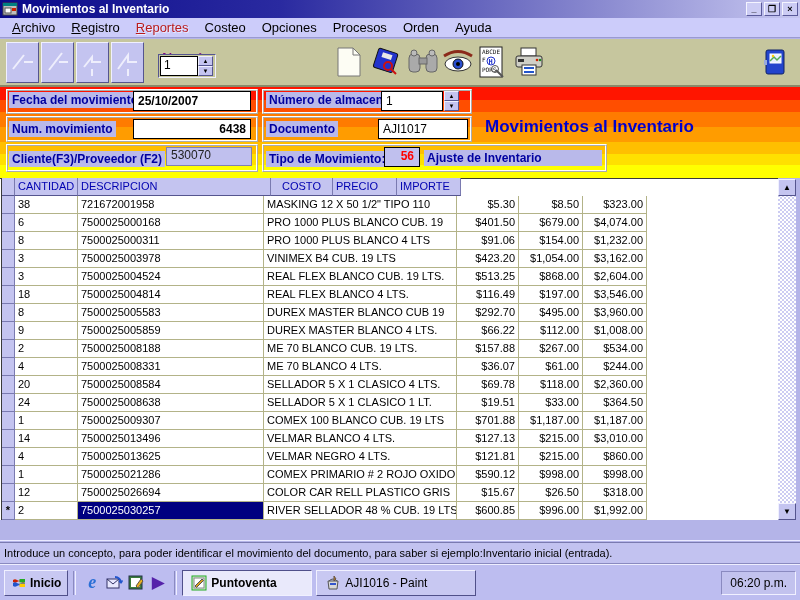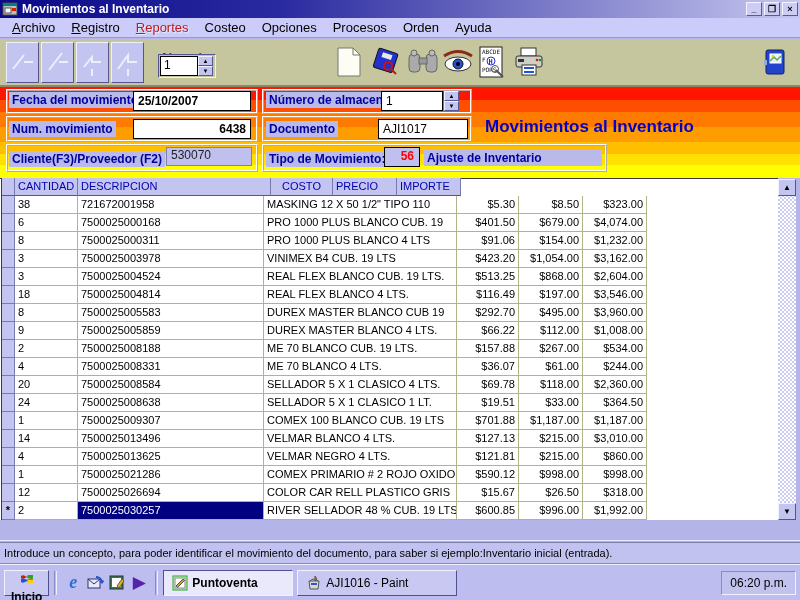--- a/index.html
+++ b/index.html
@@ -80,21 +80,21 @@
     border:1px solid; border-color:#f0f0ff #55558f #55558f #f0f0ff; font-size:8px; text-align:center; line-height:15px; }
 
   
   .divider { position:absolute; left:0; top:540px; width:800px; height:3px;
     border-top:1px solid #eaeaff; border-bottom:1px solid #7a7ab0; }
   .statusbar { position:absolute; left:0; top:543px; width:800px; height:21px; background:#c2c2f0;
     border-bottom:1px solid #8a8ac0; line-height:20px; padding-left:4px; font-size:11px; }
   .taskbar { position:absolute; left:0; top:564px; width:800px; height:36px; background:#bdbdf0;
     border-top:1px solid #eeeeff; display:flex; align-items:center; padding:0 4px; }
   .startbtn { height:26px; display:flex; align-items:center; gap:3px; padding:0 6px; background:#c8c8f2;
-    border:1px solid; border-color:#f0f0ff #50508a #50508a #f0f0ff; font-weight:bold; font-size:12px;flex-direction:column; }
+    border:1px solid; border-color:#f0f0ff #50508a #50508a #f0f0ff; font-weight:bold; font-size:12px; }
   .tsep { width:3px; height:24px; margin:0 5px; border-left:1px solid #8a8ac0; border-right:1px solid #eeeeff; }
   .ql { width:22px; height:22px; display:flex; align-items:center; justify-content:center; font-size:15px; }
   .taskbtn { height:26px; display:flex; align-items:center; gap:4px; padding:0 8px; margin-right:4px;
     background:#c8c8f2; border:1px solid; border-color:#f0f0ff #50508a #50508a #f0f0ff; font-size:12px; width:160px; }
   .taskbtn.active { background:#e9e9fb; border-color:#50508a #f0f0ff #f0f0ff #50508a; font-weight:bold; width:130px; }
   .clockbox { margin-left:auto; height:24px; padding:0 8px; background:#c2c2ee; display:flex; align-items:center;
     border:1px solid; border-color:#8a8ac0 #f0f0ff #f0f0ff #8a8ac0; font-size:12px; }
 
   .mini-ico { width:16px; height:16px; display:inline-block; }
   svg { display:block; }

